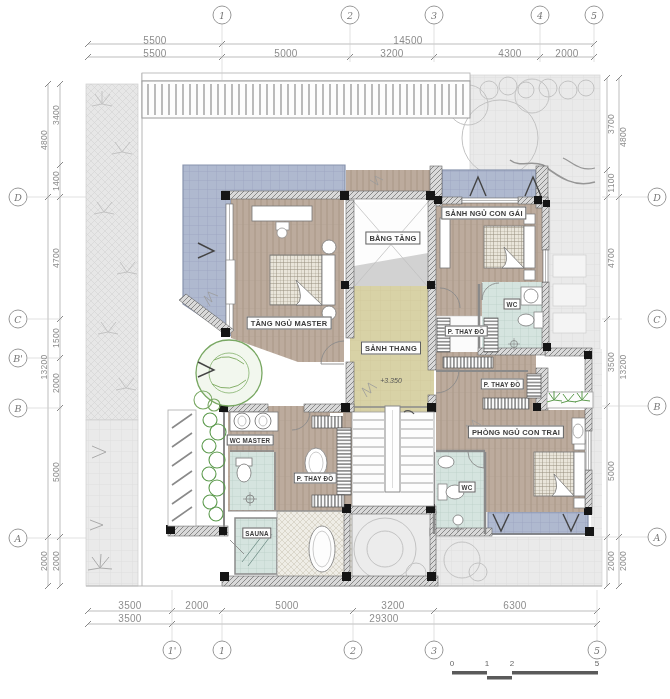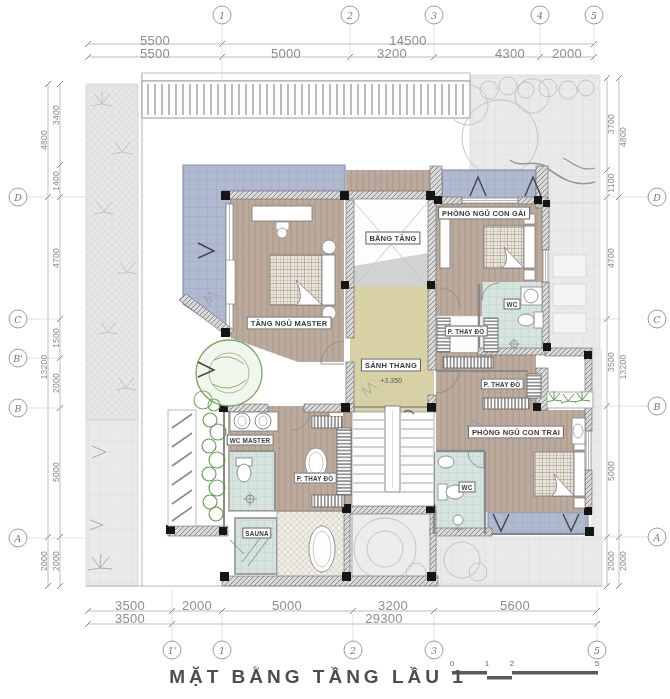--- a/index.html
+++ b/index.html
@@ -1,19 +1,19 @@
 <!DOCTYPE html>
 <html><head>
 <meta charset="utf-8">
 <style>
   html,body{margin:0;padding:0;background:#fff;}
   #plan{position:relative;width:670px;height:699px;background:#ffffff;overflow:hidden;
         font-family:"Liberation Sans",sans-serif;}
   svg{position:absolute;left:0;top:0;}
-  .dim{position:absolute;font-size:13px;color:#8d8d8d;white-space:nowrap;
+  .dim{position:absolute;font-size:10px;color:#8d8d8d;white-space:nowrap;
        transform:translate(-50%,-50%);letter-spacing:.3px;}
   .dimv{position:absolute;font-size:8.5px;color:#8d8d8d;white-space:nowrap;
        transform:translate(-50%,-50%) rotate(-90deg);letter-spacing:.3px;}
   .bub{position:absolute;width:17px;height:17px;border:1px solid #9a9a9a;border-radius:50%;
        background:#fff;color:#777;font-family:"DejaVu Serif",serif;font-style:italic;
        font-size:9.5px;display:flex;align-items:center;justify-content:center;
        transform:translate(-50%,-50%);}
   .lbl{position:absolute;background:#fdfdfd;border:1px solid #5f5f5f;color:#3c3c3c;
        font-size:7.5px;font-weight:bold;padding:1px 3px;white-space:nowrap;
        transform:translate(-50%,-50%);letter-spacing:.2px;}
@@ -421,21 +421,21 @@
 <div class="dim" style="left:155px;top:53px">5500</div>
 <div class="dim" style="left:286px;top:53px">5000</div>
 <div class="dim" style="left:392px;top:53px">3200</div>
 <div class="dim" style="left:510px;top:53px">4300</div>
 <div class="dim" style="left:567px;top:53px">2000</div>
 
 <div class="dim" style="left:130px;top:605px">3500</div>
 <div class="dim" style="left:197px;top:605px">2000</div>
 <div class="dim" style="left:287px;top:605px">5000</div>
 <div class="dim" style="left:393px;top:605px">3200</div>
-<div class="dim" style="left:515px;top:605px">5600</div>
+<div class="dim" style="left:515px;top:605px">6300</div>
 <div class="dim" style="left:130px;top:618px">3500</div>
 <div class="dim" style="left:384px;top:618px">29300</div>
 
 <div class="dimv" style="left:44px;top:140px">4800</div>
 <div class="dimv" style="left:44px;top:367px">13200</div>
 <div class="dimv" style="left:44px;top:561px">2000</div>
 <div class="dimv" style="left:56px;top:115px">3400</div>
 <div class="dimv" style="left:56px;top:181px">1400</div>
 <div class="dimv" style="left:56px;top:258px">4700</div>
 <div class="dimv" style="left:56px;top:338px">1500</div>
@@ -468,30 +468,29 @@
 <div class="bub" style="left:18px;top:358px">B'</div>
 <div class="bub" style="left:18px;top:408px">B</div>
 <div class="bub" style="left:18px;top:538px">A</div>
 <div class="bub" style="left:657px;top:197px">D</div>
 <div class="bub" style="left:657px;top:319px">C</div>
 <div class="bub" style="left:657px;top:406px">B</div>
 <div class="bub" style="left:657px;top:537px">A</div>
 
 <div class="lbl" style="left:289px;top:323px">TẦNG NGỦ MASTER</div>
 <div class="lbl" style="left:393px;top:238px">BẰNG TẦNG</div>
-<div class="lbl" style="left:484px;top:213px">PHÒNG NGỦ CON GÁI</div>
+<div class="lbl" style="left:484px;top:213px">SẢNH NGỦ CON GÁI</div>
 <div class="lbl sm" style="left:512px;top:304px">WC</div>
 <div class="lbl sm" style="left:466px;top:331px">P. THAY ĐỒ</div>
-<div class="lbl" style="left:391px;top:365px">SẢNH THANG</div>
+<div class="lbl" style="left:391px;top:348px">SẢNH THANG</div>
 <div class="lvl" style="left:391px;top:380px">+3.350</div>
 <div class="lbl sm" style="left:502px;top:384px">P. THAY ĐỒ</div>
 <div class="lbl" style="left:516px;top:432px">PHÒNG NGỦ CON TRAI</div>
 <div class="lbl sm" style="left:250px;top:440px">WC MASTER</div>
 <div class="lbl sm" style="left:315px;top:478px">P. THAY ĐỒ</div>
 <div class="lbl sm" style="left:467px;top:487px">WC</div>
 <div class="lbl sm" style="left:257px;top:533px">SAUNA</div>
 
-<div class="title" style="left:318px;top:677px">MẶT BẰNG TẦNG LẦU 1</div>
 <div class="sc" style="left:452px;top:663px">0</div>
 <div class="sc" style="left:487px;top:663px">1</div>
 <div class="sc" style="left:512px;top:663px">2</div>
 <div class="sc" style="left:597px;top:663px">5</div>
 </div>
 
 </body></html>

